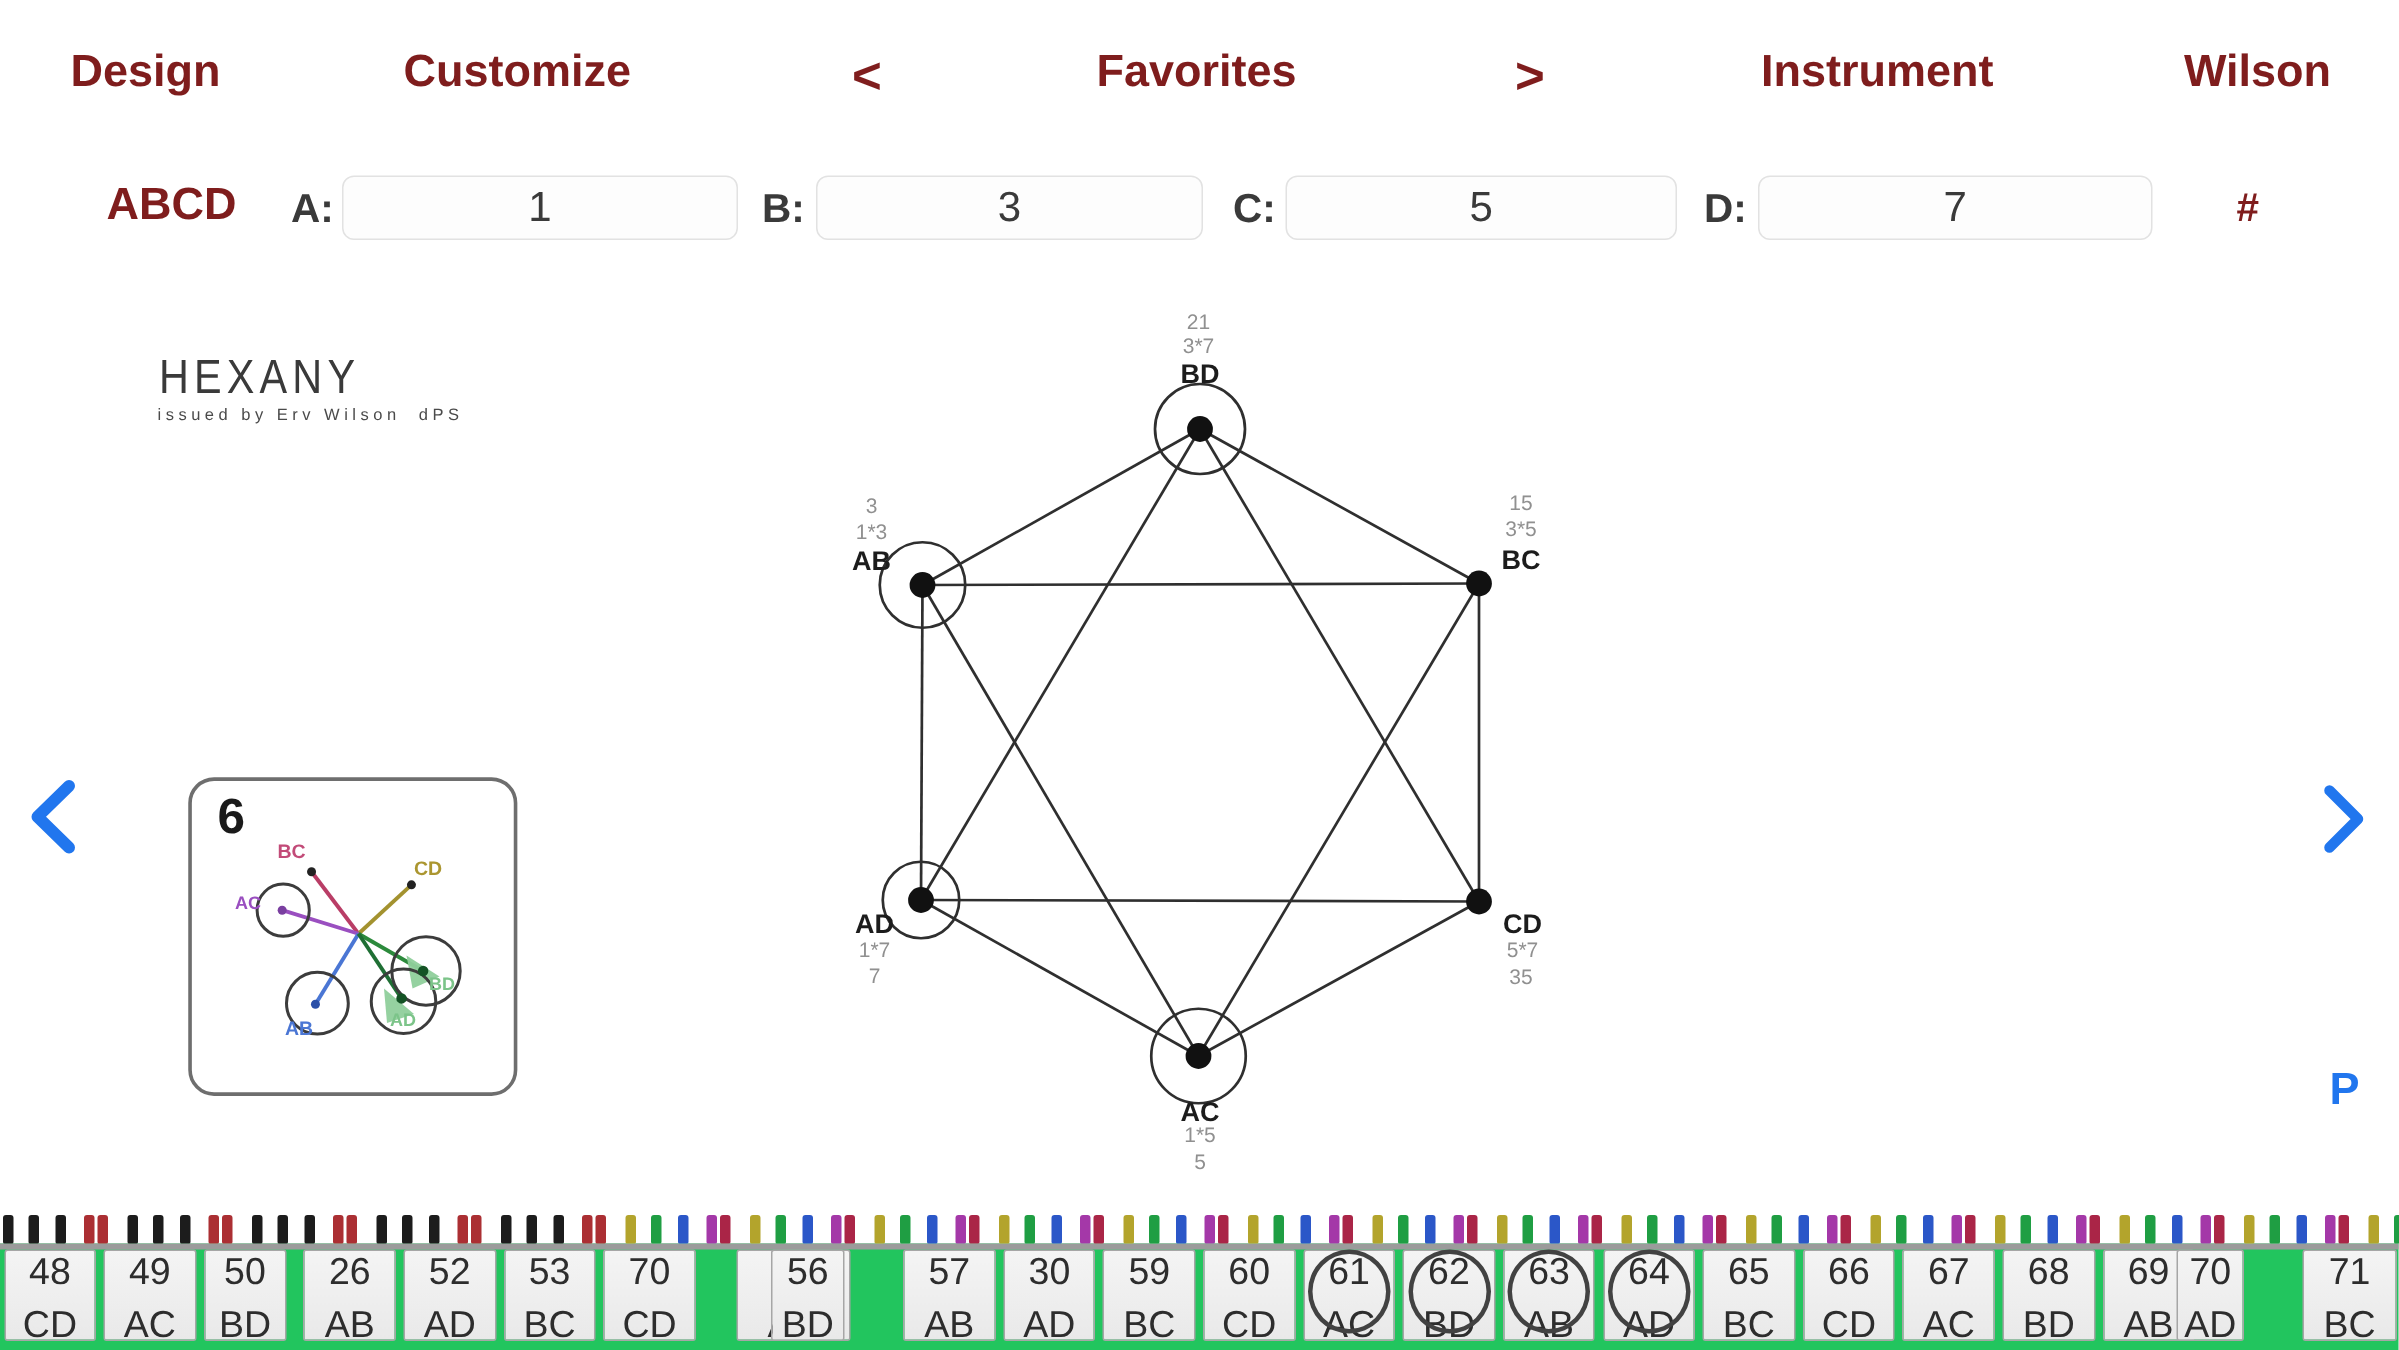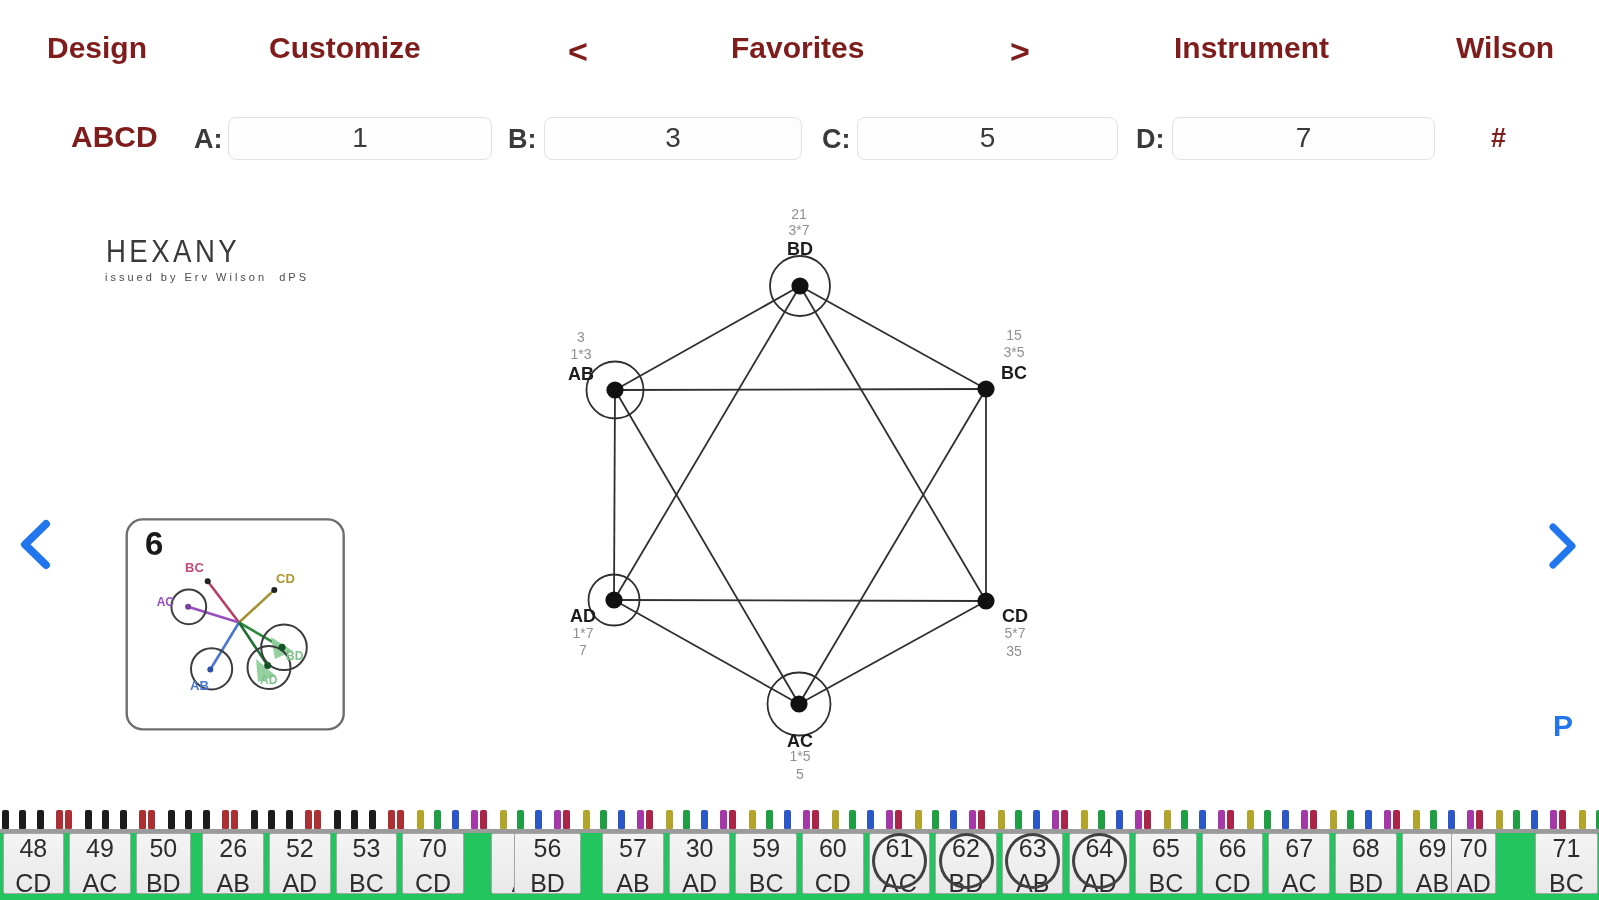--- a/index.html
+++ b/index.html
@@ -159,21 +159,21 @@
       <div class="klab">BC</div>
     </div>
 <div class="key" style="left:402.2px;width:61.6px">
       <div class="knum">70</div>
       <div class="klab">CD</div>
     </div>
 <div class="key" style="left:491px;width:76px">
       <div class="knum">55</div>
       <div class="klab">AC</div>
     </div>
-<div class="key" style="left:514px;width:67px">
+<div class="key" style="left:514px;width:49px">
       <div class="knum">56</div>
       <div class="klab">BD</div>
     </div>
 <div class="key" style="left:602.1px;width:61.6px">
       <div class="knum">57</div>
       <div class="klab">AB</div>
     </div>
 <div class="key" style="left:668.8px;width:61.6px">
       <div class="knum">30</div>
       <div class="klab">AD</div>

